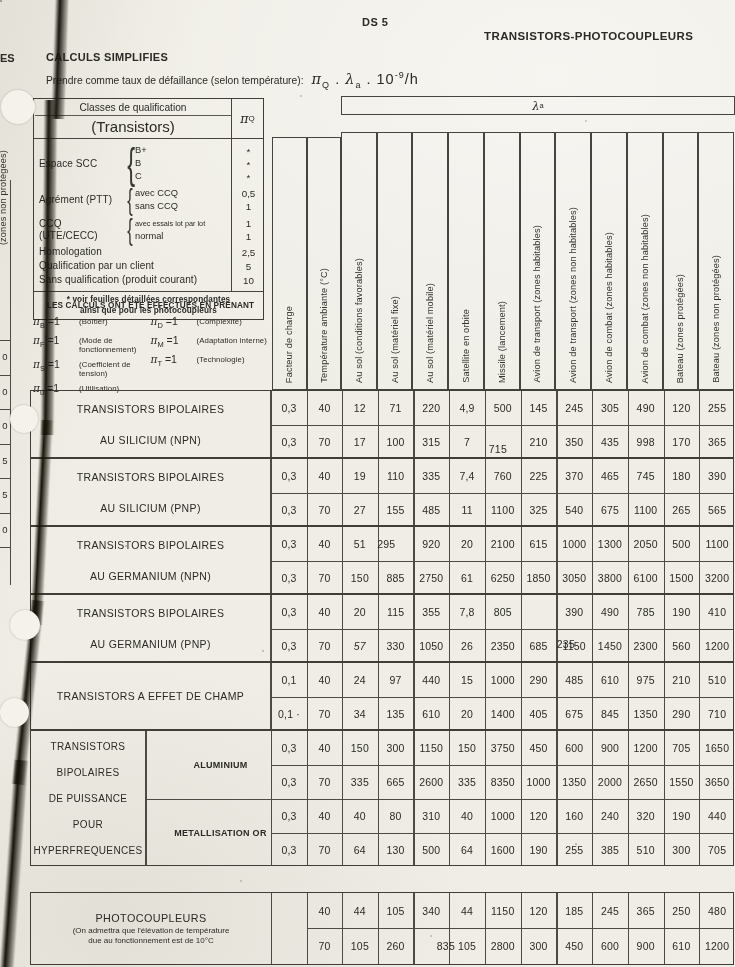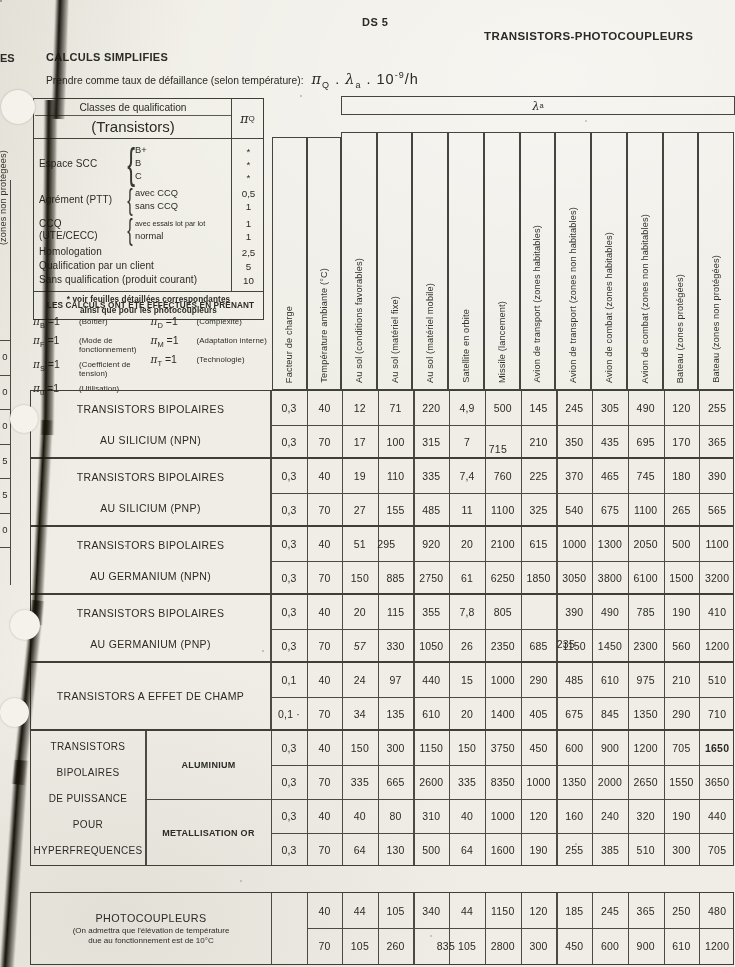--- a/index.html
+++ b/index.html
@@ -13,21 +13,21 @@
       #efede5;
   }
   .vl{position:absolute;background:#4b4a44;}
   .hl{position:absolute;background:#4b4a44;}
   .num{position:absolute;display:flex;align-items:center;justify-content:center;font-size:10.5px;letter-spacing:.2px;}
   .gbox{position:absolute;left:0;right:0;border:1.5px solid #403e38;box-sizing:border-box;}
   .glabel{position:absolute;left:0;top:0;bottom:0;display:flex;flex-direction:column;justify-content:space-around;
     align-items:center;border-right:1.3px solid #4b4a44;box-sizing:border-box;font-size:10.5px;letter-spacing:.35px;
     text-align:center;padding:2px 0;}
   .sublabel{position:absolute;display:flex;align-items:center;justify-content:center;font-size:9px;font-weight:bold;
-    letter-spacing:.3px;box-sizing:border-box;}
+    letter-spacing:.3px;box-sizing:border-box;margin-left:12px;}
   .rot{position:absolute;border:1.2px solid #45443f;box-sizing:border-box;display:flex;align-items:flex-end;
     justify-content:center;padding-bottom:6px;background:rgba(255,255,255,.06);}
   .rotspan{writing-mode:vertical-rl;transform:rotate(180deg);font-size:9.2px;letter-spacing:.15px;white-space:nowrap;color:#33322d;}
   
   .ds{position:absolute;left:362px;top:16px;font-weight:bold;font-size:11px;letter-spacing:.5px;}
   .title{position:absolute;left:484px;top:30px;font-weight:bold;font-size:11.5px;letter-spacing:.4px;}
   .sect{position:absolute;left:46px;top:51px;font-weight:bold;font-size:11px;letter-spacing:.3px;}
   .intro{position:absolute;left:46px;top:70px;font-size:10.3px;}
   .formula{font-size:14.5px;margin-left:8px;letter-spacing:1px;}
   .formula sub{font-size:9px;}
@@ -324,21 +324,21 @@
         <div class="num" style="left: 240px; top: 34px; width: 36px; height: 34px;">0,3</div>
         <div class="num" style="left: 276px; top: 34px; width: 35px; height: 34px;">70</div>
         <div class="num" style="left: 311px; top: 34px; width: 35.727px; height: 34px;">17</div>
         <div class="num" style="left: 346.727px; top: 34px; width: 35.727px; height: 34px;">100</div>
         <div class="num" style="left: 382.454px; top: 34px; width: 35.727px; height: 34px;">315</div>
         <div class="num" style="left: 418.181px; top: 34px; width: 35.727px; height: 34px;">7</div>
         <div class="num" style="left: 449px; top: 34px; width: 35.727px; height: 48px;">715</div>
         <div class="num" style="left: 489.635px; top: 34px; width: 35.727px; height: 34px;">210</div>
         <div class="num" style="left: 525.362px; top: 34px; width: 35.727px; height: 34px;">350</div>
         <div class="num" style="left: 561.089px; top: 34px; width: 35.727px; height: 34px;">435</div>
-        <div class="num" style="left: 596.816px; top: 34px; width: 35.727px; height: 34px;">695</div>
+        <div class="num" style="left: 596.816px; top: 34px; width: 35.727px; height: 34px;">998</div>
         <div class="num" style="left: 632.543px; top: 34px; width: 35.727px; height: 34px;">170</div>
         <div class="num" style="left: 668.27px; top: 34px; width: 35.727px; height: 34px;">365</div>
       </div>
       <div class="gbox" style="top: 68px; height: 68px;">
         <div class="vl" style="left: 240px; top: 0px; bottom: 0px; width: 1.2px;"></div>
         <div class="vl" style="left: 276px; top: 0px; bottom: 0px; width: 1.2px;"></div>
         <div class="vl" style="left: 311px; top: 0px; bottom: 0px; width: 1.2px;"></div>
         <div class="vl" style="left: 346.727px; top: 0px; bottom: 0px; width: 1.2px;"></div>
         <div class="vl" style="left: 382.454px; top: 0px; bottom: 0px; width: 1.2px;"></div>
         <div class="vl" style="left: 418.181px; top: 0px; bottom: 0px; width: 1.2px;"></div>
@@ -550,21 +550,21 @@
         <div class="num" style="left: 311px; top: 0px; width: 35.727px; height: 34px;">150</div>
         <div class="num" style="left: 346.727px; top: 0px; width: 35.727px; height: 34px;">300</div>
         <div class="num" style="left: 382.454px; top: 0px; width: 35.727px; height: 34px;">1150</div>
         <div class="num" style="left: 418.181px; top: 0px; width: 35.727px; height: 34px;">150</div>
         <div class="num" style="left: 453.908px; top: 0px; width: 35.727px; height: 34px;">3750</div>
         <div class="num" style="left: 489.635px; top: 0px; width: 35.727px; height: 34px;">450</div>
         <div class="num" style="left: 525.362px; top: 0px; width: 35.727px; height: 34px;">600</div>
         <div class="num" style="left: 561.089px; top: 0px; width: 35.727px; height: 34px;">900</div>
         <div class="num" style="left: 596.816px; top: 0px; width: 35.727px; height: 34px;">1200</div>
         <div class="num" style="left: 632.543px; top: 0px; width: 35.727px; height: 34px;">705</div>
-        <div class="num" style="left: 668.27px; top: 0px; width: 35.727px; height: 34px; font-weight: bold;">1650</div>
+        <div class="num" style="left: 668.27px; top: 0px; width: 35.727px; height: 34px;">1650</div>
         <div class="num" style="left: 240px; top: 34px; width: 36px; height: 34px;">0,3</div>
         <div class="num" style="left: 276px; top: 34px; width: 35px; height: 34px;">70</div>
         <div class="num" style="left: 311px; top: 34px; width: 35.727px; height: 34px;">335</div>
         <div class="num" style="left: 346.727px; top: 34px; width: 35.727px; height: 34px;">665</div>
         <div class="num" style="left: 382.454px; top: 34px; width: 35.727px; height: 34px;">2600</div>
         <div class="num" style="left: 418.181px; top: 34px; width: 35.727px; height: 34px;">335</div>
         <div class="num" style="left: 453.908px; top: 34px; width: 35.727px; height: 34px;">8350</div>
         <div class="num" style="left: 489.635px; top: 34px; width: 35.727px; height: 34px;">1000</div>
         <div class="num" style="left: 525.362px; top: 34px; width: 35.727px; height: 34px;">1350</div>
         <div class="num" style="left: 561.089px; top: 34px; width: 35.727px; height: 34px;">2000</div>

